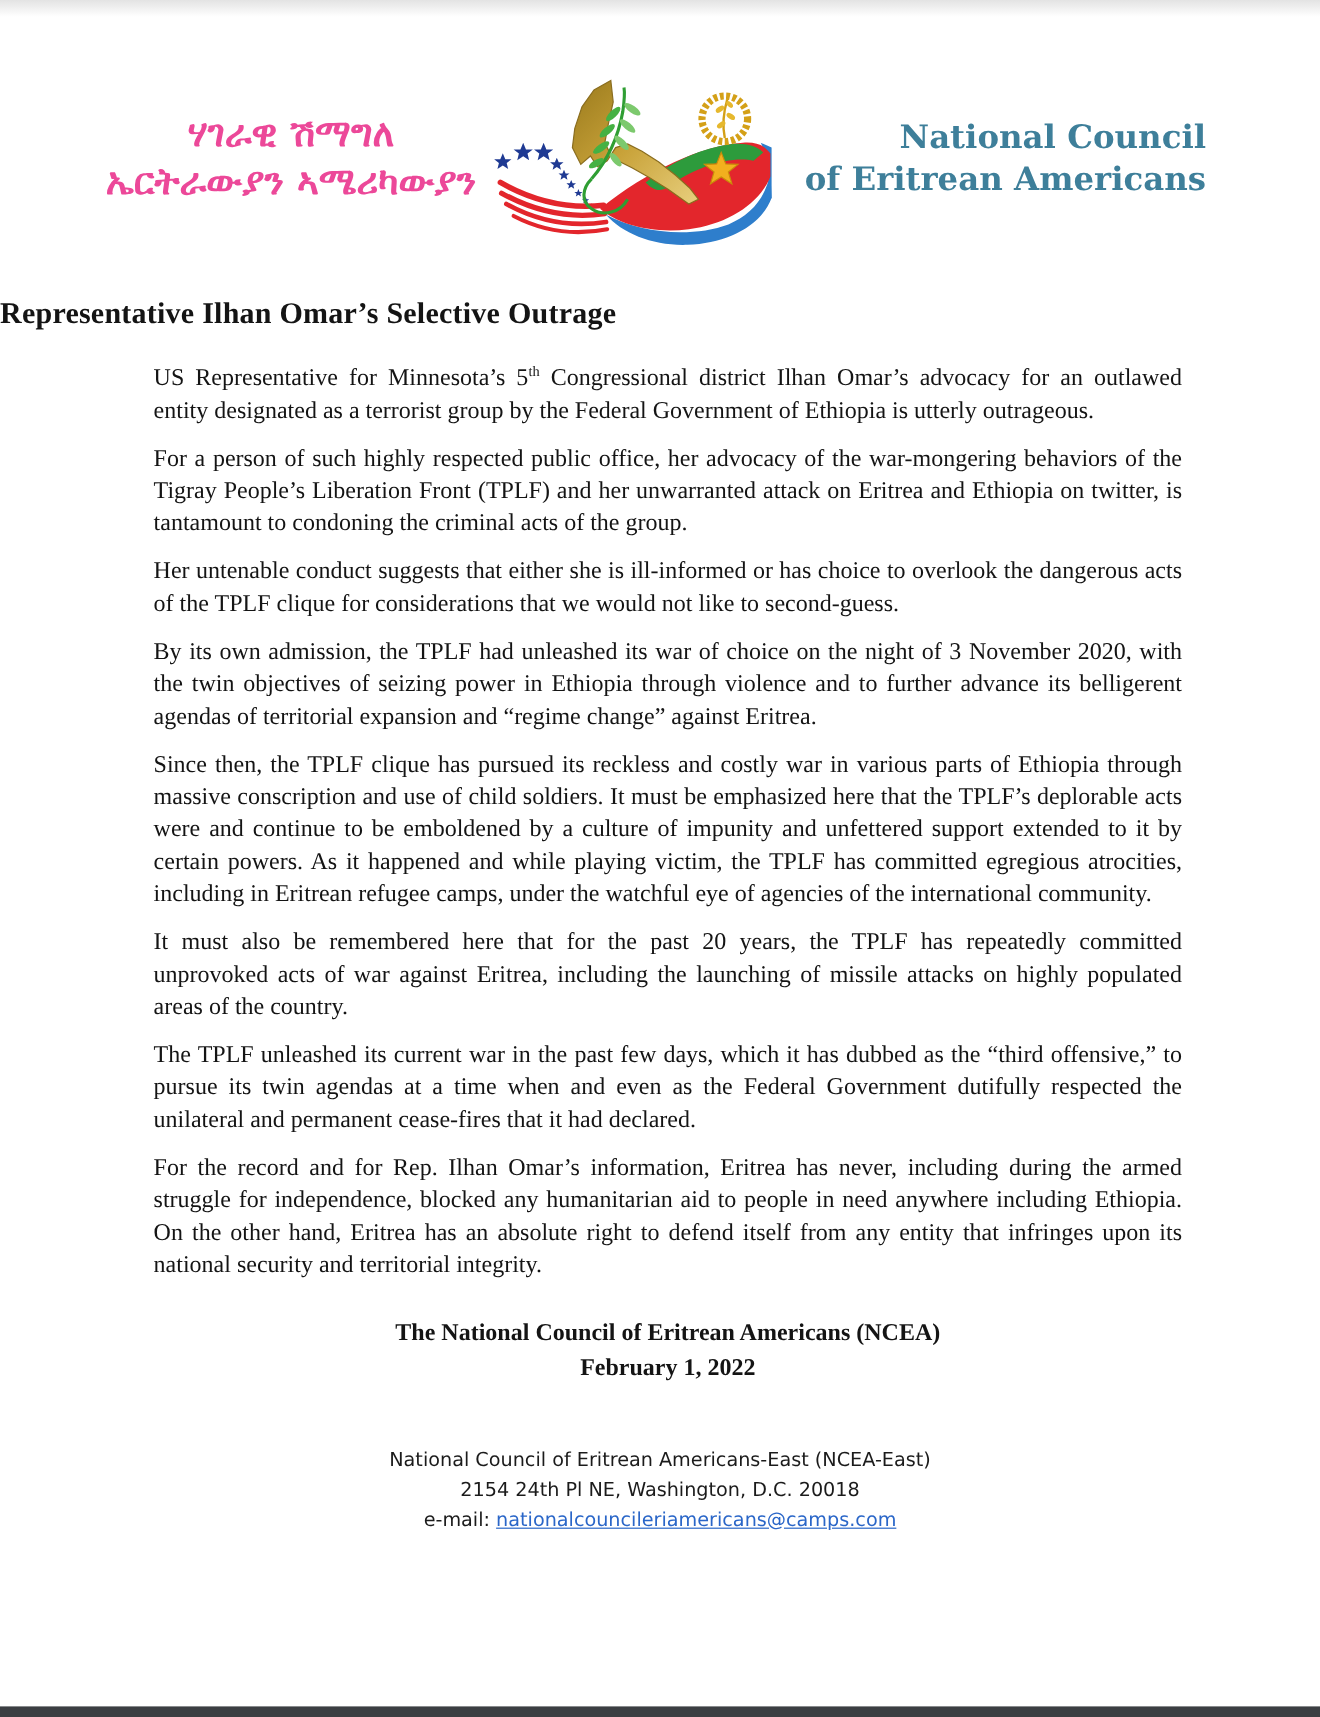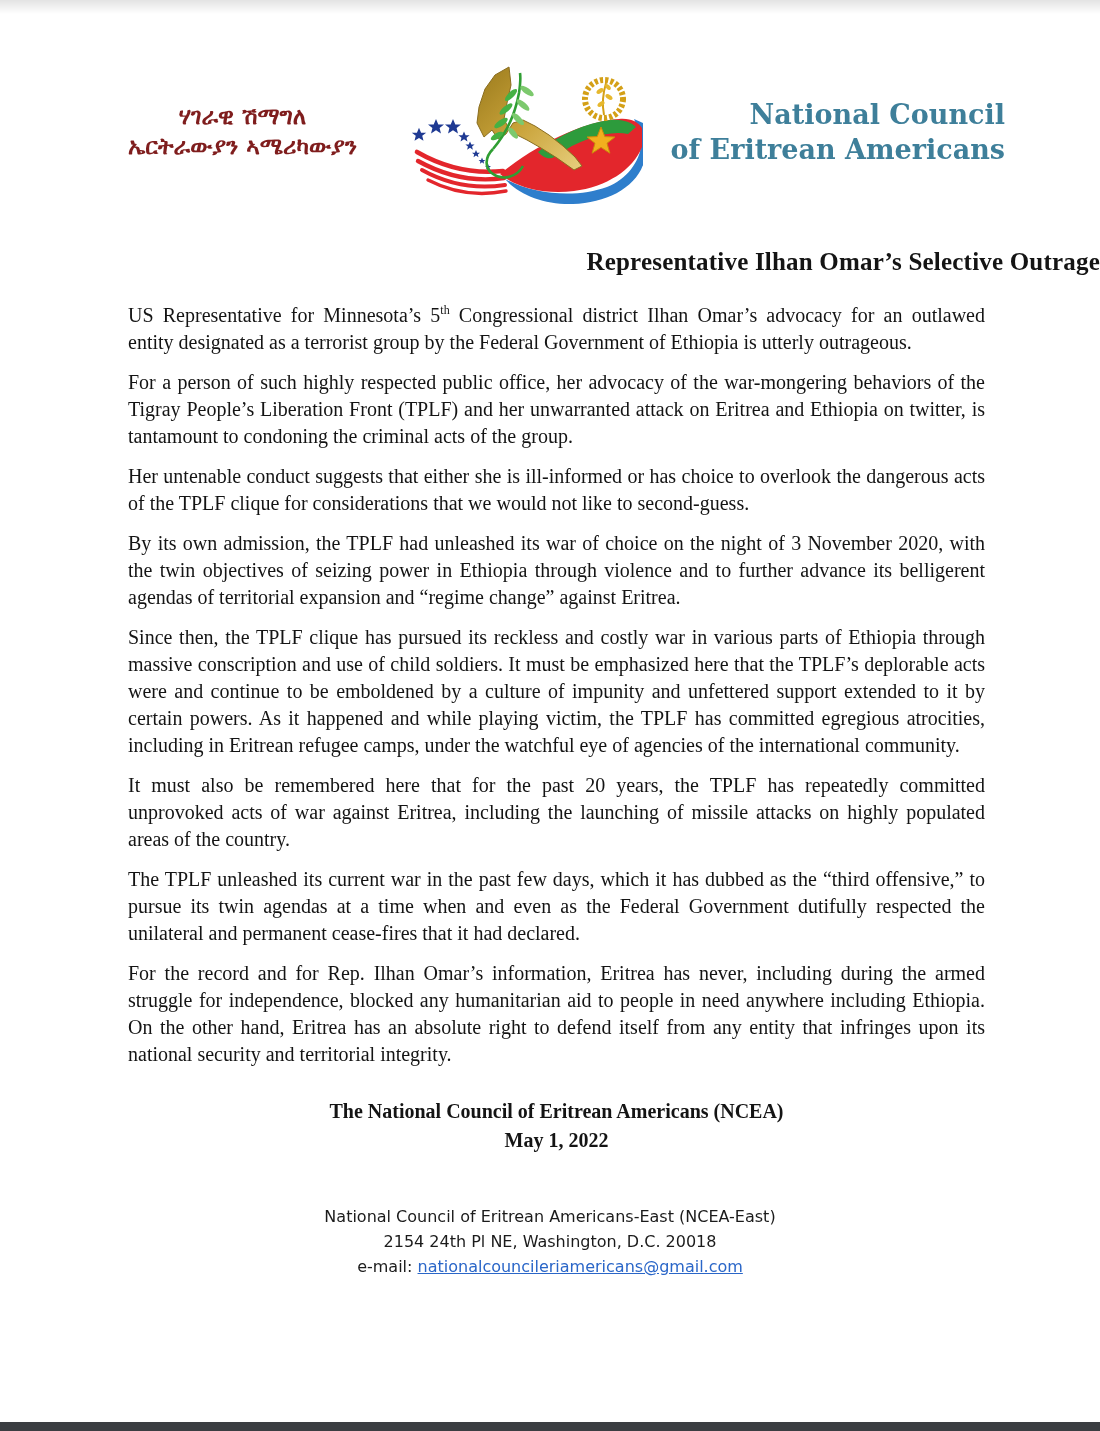--- a/index.html
+++ b/index.html
@@ -23,42 +23,42 @@
 
   
   .header{
     display:flex;align-items:center;
     padding:0 95px 0 85px;
     height:152px;
   }
   .tigrinya{
     width:315px;
     text-align:center;
-    color:#7f1d1d;
+    color:#ec4899;
     font-family:"DejaVu Sans", sans-serif;
     font-weight:bold;
-    font-size:23px;
+    font-size:31px;
     line-height:1.3;
     white-space:nowrap;
   }
   .logo-wrap{width:250px;display:flex;justify-content:center;}
   .org-name{
     flex:1;
     text-align:right;
     color:#3e7f9a;
     font-family:"DejaVu Serif", serif;
     font-weight:bold;
     font-size:27px;
     line-height:1.3;
     white-space:nowrap;
   }
 
   
   .doc-title{
-    text-align:right;
+    text-align:left;
     font-size:25px;
     font-weight:bold;
     margin:40px 0 26px 0;
     letter-spacing:0.2px;
   }
 
   
   .body-text{
     padding:0 115px 0 128px;
     font-size:20px;
@@ -187,23 +187,23 @@
     <p>Her untenable conduct suggests that either she is ill-informed or has choice to overlook the dangerous acts of the TPLF clique for considerations that we would not like to second-guess.</p>
     <p>By its own admission, the TPLF had unleashed its war of choice on the night of 3 November 2020, with the twin objectives of seizing power in Ethiopia through violence and to further advance its belligerent agendas of territorial expansion and “regime change” against Eritrea.</p>
     <p>Since then, the TPLF clique has pursued its reckless and costly war in various parts of Ethiopia through massive conscription and use of child soldiers.  It must be emphasized here that the TPLF’s deplorable acts were and continue to be emboldened by a culture of impunity and unfettered support extended to it by certain powers.  As it happened and while playing victim, the TPLF has committed egregious atrocities, including in Eritrean refugee camps, under the watchful eye of agencies of the international community.</p>
     <p>It must also be remembered here that for the past 20 years, the TPLF has repeatedly committed unprovoked acts of war against Eritrea, including the launching of missile attacks on highly populated areas of the country.</p>
     <p>The TPLF unleashed its current war in the past few days, which it has dubbed as the “third offensive,”  to pursue its twin agendas at a time when and even as the Federal Government dutifully respected the unilateral and permanent cease-fires that it had declared.</p>
     <p>For the record and for Rep. Ilhan Omar’s information, Eritrea has never, including during the armed struggle for independence, blocked any humanitarian aid to people in need anywhere including Ethiopia. On the other hand, Eritrea has an absolute right to defend itself from any entity that infringes upon its national security and territorial integrity.</p>
   </div>
 
   <div class="signature">
     <div>The National Council of Eritrean Americans (NCEA)</div>
-    <div>May 1, 2022</div>
+    <div>February 1, 2022</div>
   </div>
 
   <div class="footer">
     <div>National Council of Eritrean Americans-East (NCEA-East)</div>
     <div>2154 24th Pl NE, Washington, D.C. 20018</div>
-    <div><span>e-mail: </span><a class="email-link">nationalcouncileriamericans@gmail.com</a></div>
+    <div><span>e-mail: </span><a class="email-link">nationalcouncileriamericans@camps.com</a></div>
   </div>
 
   <div class="bottom-bar"></div>
 </div>
 
 </body></html>

